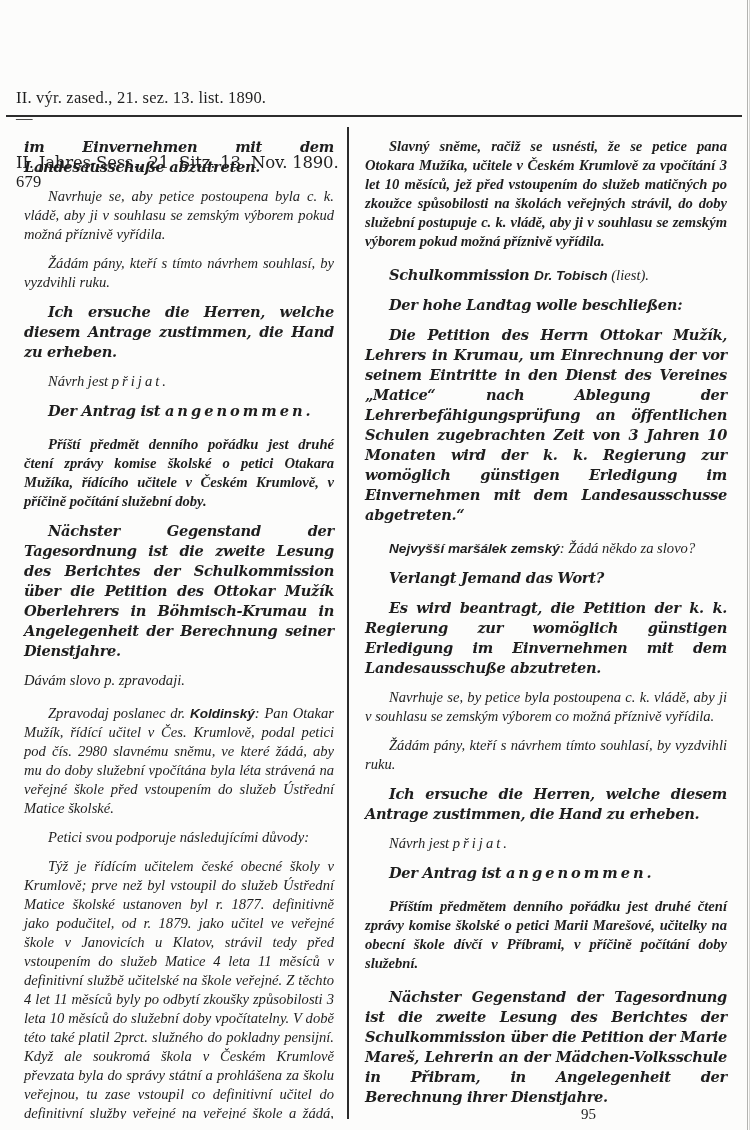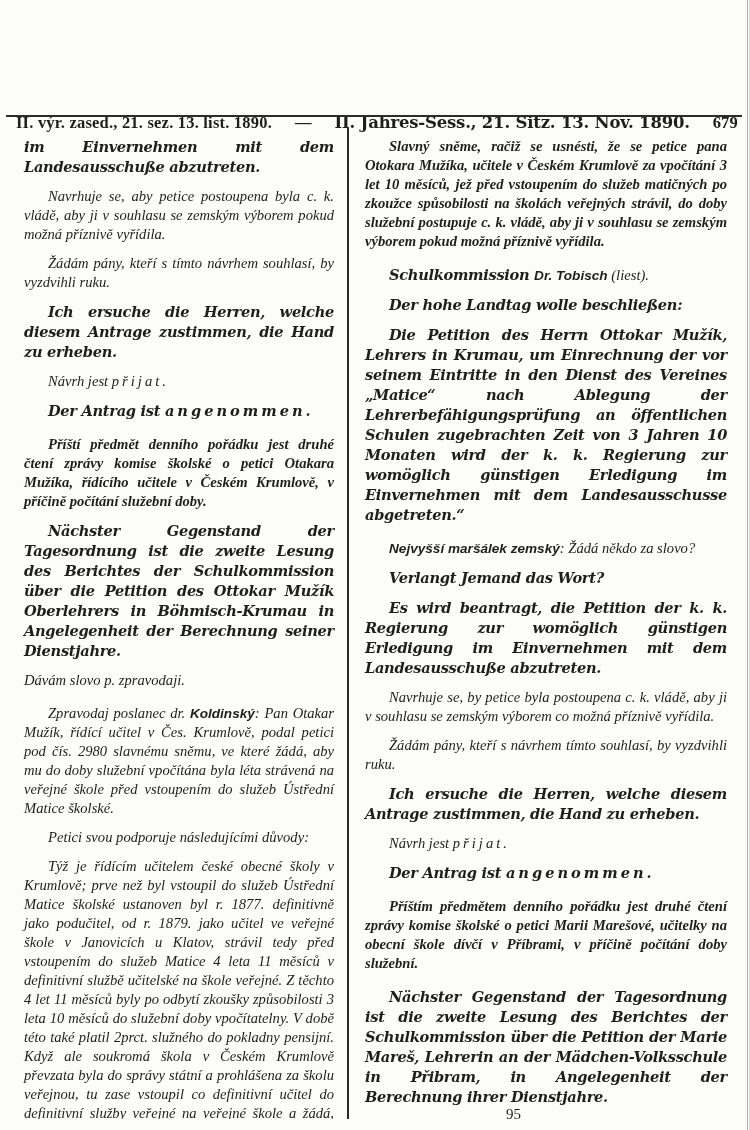--- a/index.html
+++ b/index.html
@@ -21,22 +21,23 @@
     position: absolute; top: 0; right: 2px; bottom: 0;
     width: 1px; background: #b3b3b0;
   }
   .scan-edge-right2 {
     position: absolute; top: 0; right: 0; bottom: 0;
     width: 1px; background: #d8d8d5;
   }
   .header {
     position: absolute; top: 88px; left: 16px; right: 12px;
     display: flex; justify-content: space-between; align-items: baseline;
-    font-size: 16.5px; font-weight: bold; white-space: nowrap;
+    font-size: 16.5px; font-weight: normal; white-space: nowrap;
     letter-spacing: 0.2px;
+    flex-direction: column;
   }
   .header .h-de {
     font-family: "DejaVu Serif", serif;
     letter-spacing: -0.2px;
     margin-top: 25px;
   }
   .header-rule {
     position: absolute; top: 115px; left: 6px; right: 8px;
     height: 2px; background: #2c2c2c;
   }
@@ -75,21 +76,21 @@
     font-weight: bold;
     letter-spacing: 3px;
   }
   .seg-name {
     font-family: "Liberation Sans", sans-serif;
     font-weight: bold;
     font-size: 13.6px;
   }
   .footer-mark {
     position: absolute; top: 1106px; left: 506px;
-    width: 90px; text-align: left;
+    width: 90px; text-align: right;
     font-size: 15px;
   }
 </style>
 </head>
 <body>
 
 <div class="page">
 
   <div class="scan-edge-right2"></div>
   <div class="scan-edge-right"></div>

